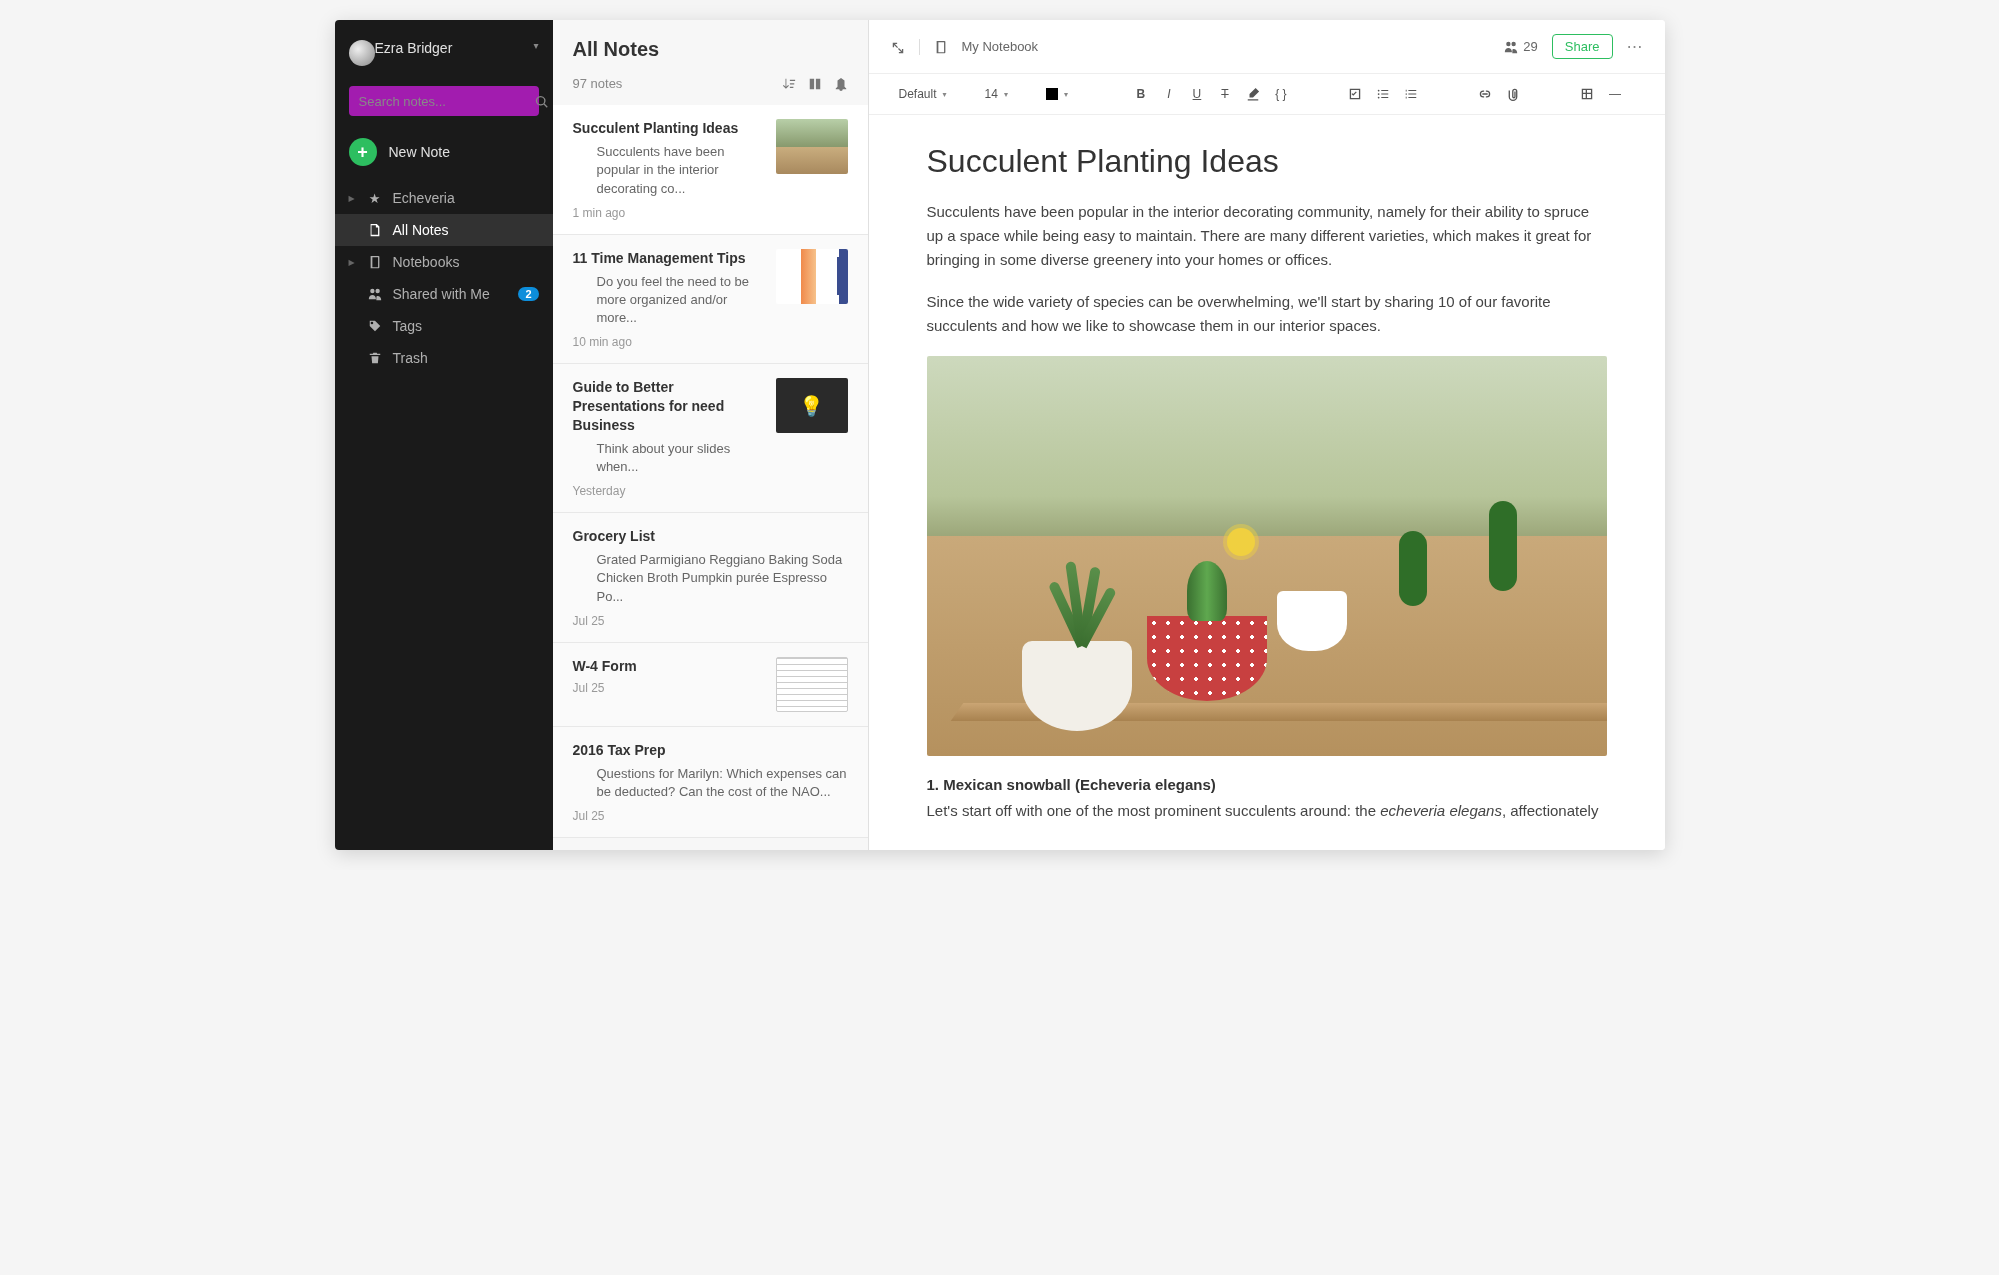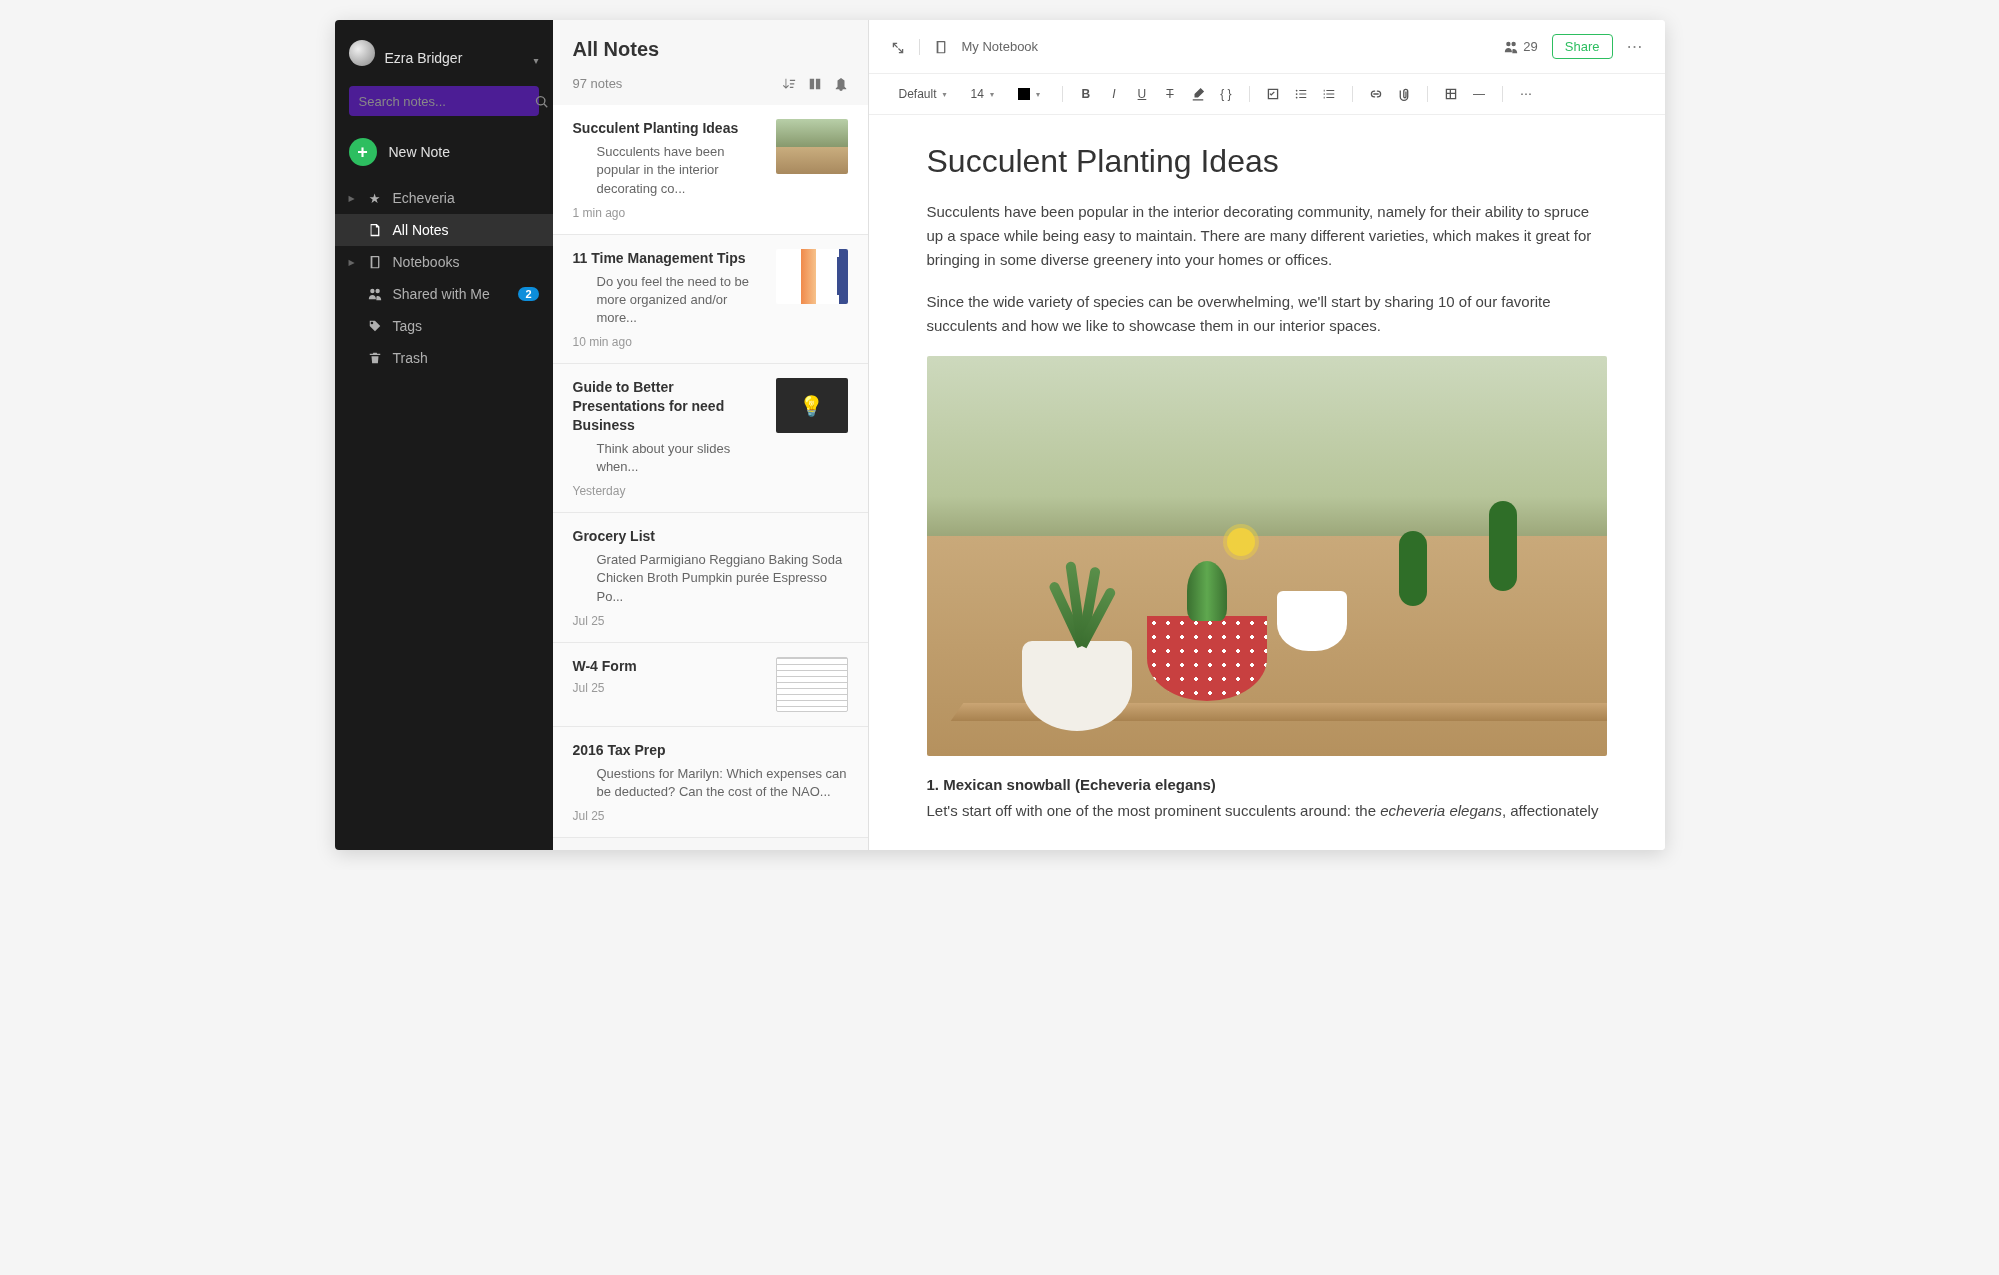--- a/index.html
+++ b/index.html
@@ -1,25 +1,25 @@
 <!DOCTYPE html>
 <html><head>
 <meta charset="utf-8">
 <style>
 * { margin: 0; padding: 0; box-sizing: border-box; }
 body { font-family: -apple-system, BlinkMacSystemFont, "Segoe UI", Helvetica, Arial, sans-serif; background: #f5f5f5; display: flex; justify-content: center; padding: 20px; }
 .app { width: 1330px; height: 830px; background: #fff; display: flex; box-shadow: 0 4px 20px rgba(0,0,0,0.15); border-radius: 4px; overflow: hidden; }
 
 
 .sidebar { width: 218px; background: #1a1a1a; color: #ccc; display: flex; flex-direction: column; padding: 12px 0; font-size: 14px; }
-.user-row { display: flex; align-items: flex-end; gap: 10px; padding: 8px 14px 14px 14px; cursor: pointer; }
+.user-row { display: flex; align-items: flex-start; padding: 8px 14px 14px 14px; cursor: pointer; }
 .avatar { width: 26px; height: 26px; border-radius: 50%; background: radial-gradient(circle at 35% 35%, #eee, #888); }
 .user-name { flex: 1; color: #e0e0e0; font-size: 14px; }
 .chevron-down { font-size: 10px; color: #888; }
-.search-wrap { margin: 6px 14px 14px 14px; background: #4c1d95; border-radius: 4px; display: flex; align-items: center; padding: 7px 10px; }
+.search-wrap { margin: 6px 14px 14px 14px; background: #a21caf; border-radius: 4px; display: flex; align-items: center; padding: 7px 10px; }
 .search-input { flex: 1; background: transparent; border: none; outline: none; color: #ccc; font-size: 13px; }
 .search-input::placeholder { color: #888; }
 .search-icon { color: #888; font-size: 14px; }
 .new-note { display: flex; align-items: center; gap: 12px; padding: 8px 14px 16px 14px; cursor: pointer; }
 .plus-circle { width: 28px; height: 28px; background: #2dbe60; border-radius: 50%; display: flex; align-items: center; justify-content: center; color: #fff; font-size: 18px; font-weight: bold; }
 .new-note-label { color: #e0e0e0; font-size: 14px; font-weight: 500; }
 .nav-item { display: flex; align-items: center; gap: 10px; padding: 8px 14px; cursor: pointer; color: #b0b0b0; position: relative; }
 .nav-item.active { background: #323232; color: #fff; }
 .nav-item .caret { font-size: 8px; color: #666; width: 8px; }
 .nav-item .nav-spacer { width: 8px; }
@@ -53,21 +53,21 @@
 
 .editor { flex: 1; display: flex; flex-direction: column; background: #fff; overflow: hidden; justify-content: flex-end; }
 .editor-top { display: flex; align-items: center; padding: 14px 22px; border-bottom: 1px solid #eee; gap: 14px; font-size: 13px; color: #666; }
 .expand-icon { cursor: pointer; font-size: 14px; }
 .divider-v { width: 1px; height: 16px; background: #ddd; }
 .notebook-icon { font-size: 13px; }
 .notebook-name { flex: 1; }
 .share-count { display: flex; align-items: center; gap: 5px; color: #666; }
 .share-btn { border: 1px solid #2dbe60; color: #2dbe60; padding: 4px 12px; border-radius: 4px; font-size: 13px; cursor: pointer; font-weight: 500; }
 .more-icon { cursor: pointer; font-size: 16px; color: #888; }
-.toolbar { display: flex; align-items: center; padding: 10px 22px; border-bottom: 1px solid #eee; gap: 8px; font-size: 12px; color: #555; flex-wrap: nowrap; }
+.toolbar { display: flex; align-items: center; padding: 10px 22px; border-bottom: 1px solid #eee; gap: 22px; font-size: 12px; color: #555; flex-wrap: nowrap; }
 .tb-select { display: flex; align-items: center; gap: 6px; padding: 3px 8px; cursor: pointer; }
 .tb-chev { font-size: 8px; color: #888; }
 .tb-group { display: flex; gap: 10px; align-items: center; }
 .tb-btn { cursor: pointer; width: 18px; text-align: center; color: #555; }
 .tb-sep { width: 1px; height: 16px; background: #e0e0e0; margin: 0 6px; }
 .editor-body { flex: 1; overflow-y: auto; padding: 28px 58px; }
 .doc-title { font-size: 32px; font-weight: 400; color: #333; margin-bottom: 20px; }
 .doc-p { font-size: 15px; color: #444; line-height: 1.6; margin-bottom: 18px; }
 .doc-image { width: 100%; height: 400px; border-radius: 2px; margin-bottom: 20px; position: relative; overflow: hidden; background: linear-gradient(180deg,#cdd9bd 0%,#b7c59a 35%,#9ca77a 45%,#c9a97a 45%,#b5915e 100%); }
 .pot { position: absolute; border-radius: 0 0 50% 50%; }

